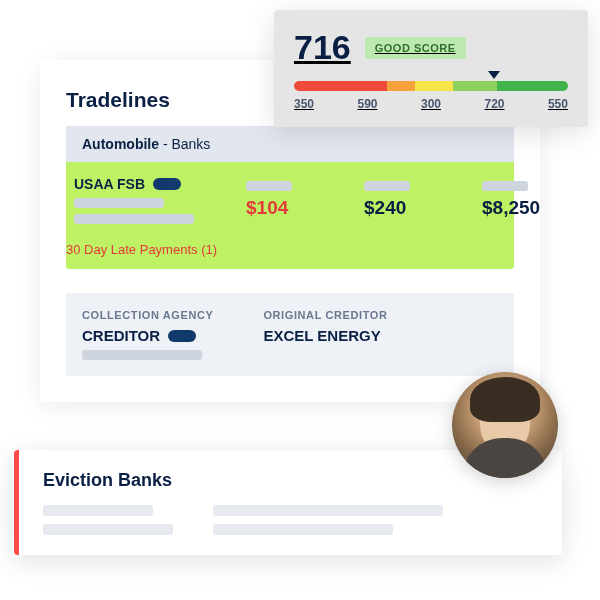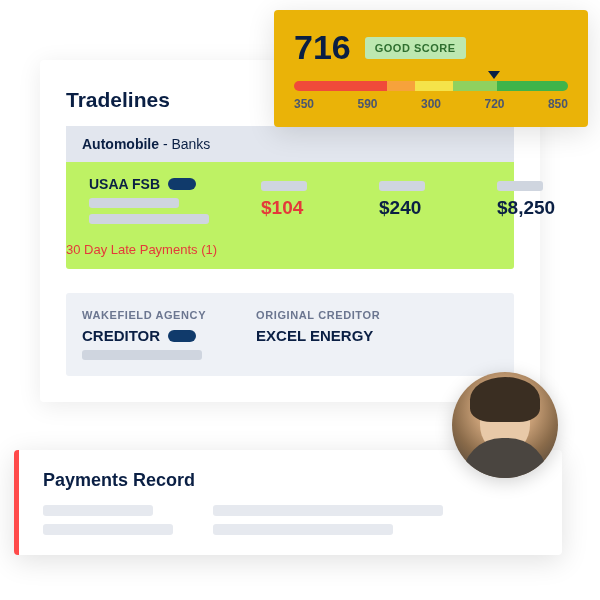--- a/index.html
+++ b/index.html
@@ -33,21 +33,21 @@
     margin-bottom: 24px;
   }
   .tradeline-header {
     background: #e2e6ee;
     padding: 10px 16px;
     font-size: 14px;
     color: #0a1f44;
   }
   .tradeline-header b { font-weight: 700; }
   .tradeline-body {
-    padding: 14px 16px 10px 23px;
+    padding: 14px 16px 10px 8px;
   }
   .row1 {
     display: flex;
     align-items: center;
     gap: 40px;
   }
   .creditor-col {
     display: flex;
     flex-direction: column;
     gap: 6px;
@@ -136,25 +136,26 @@
     font-size: 15px;
     font-weight: 800;
     color: #0a1f44;
   }
   
   .score-card {
     position: absolute;
     right: 12px;
     top: 10px;
     width: 314px;
-    background: #eab308;
+    background: #e5e5e5;
     box-shadow: 0 6px 28px rgba(0,0,0,0.12);
     border-radius: 4px;
     padding: 18px 20px 16px 20px;
     z-index: 5;
+    text-decoration: underline;
   }
   .score-top {
     display: flex;
     align-items: center;
     gap: 14px;
     margin-bottom: 14px;
   }
   .score-num {
     font-size: 34px;
     font-weight: 800;
@@ -309,21 +310,21 @@
           </div>
         </div>
       </div>
     </div>
     <div class="late">30 Day Late Payments (1)</div>
   </div>
 
 
   <div class="collections-box">
     <div class="col-block">
-      <div class="col-label">WAKEFIELD AGENCY</div>
+      <div class="col-label">COLLECTION AGENCY</div>
       <div class="col-value-line">
         <span class="col-value">CREDITOR</span>
         <span class="pill"></span>
       </div>
       <div class="skel s2"></div>
     </div>
     <div class="col-block">
       <div class="col-label">ORIGINAL CREDITOR</div>
       <div class="col-value">EXCEL ENERGY</div>
     </div>
@@ -344,26 +345,26 @@
       <div class="seg yellow"></div>
       <div class="seg lgreen"></div>
       <div class="seg green"></div>
     </div>
   </div>
   <div class="score-ticks">
     <span>350</span>
     <span>590</span>
     <span>300</span>
     <span>720</span>
-    <span>850</span>
+    <span>550</span>
   </div>
 </div>
 
 <div class="eviction-card">
-  <div class="ev-title">Payments Record</div>
+  <div class="ev-title">Eviction Banks</div>
   <div class="ev-skels">
     <div class="ev-col">
       <div class="esk" style="width:110px"></div>
       <div class="esk" style="width:130px"></div>
     </div>
     <div class="ev-col">
       <div class="esk" style="width:230px"></div>
       <div class="esk" style="width:180px"></div>
     </div>
   </div>

